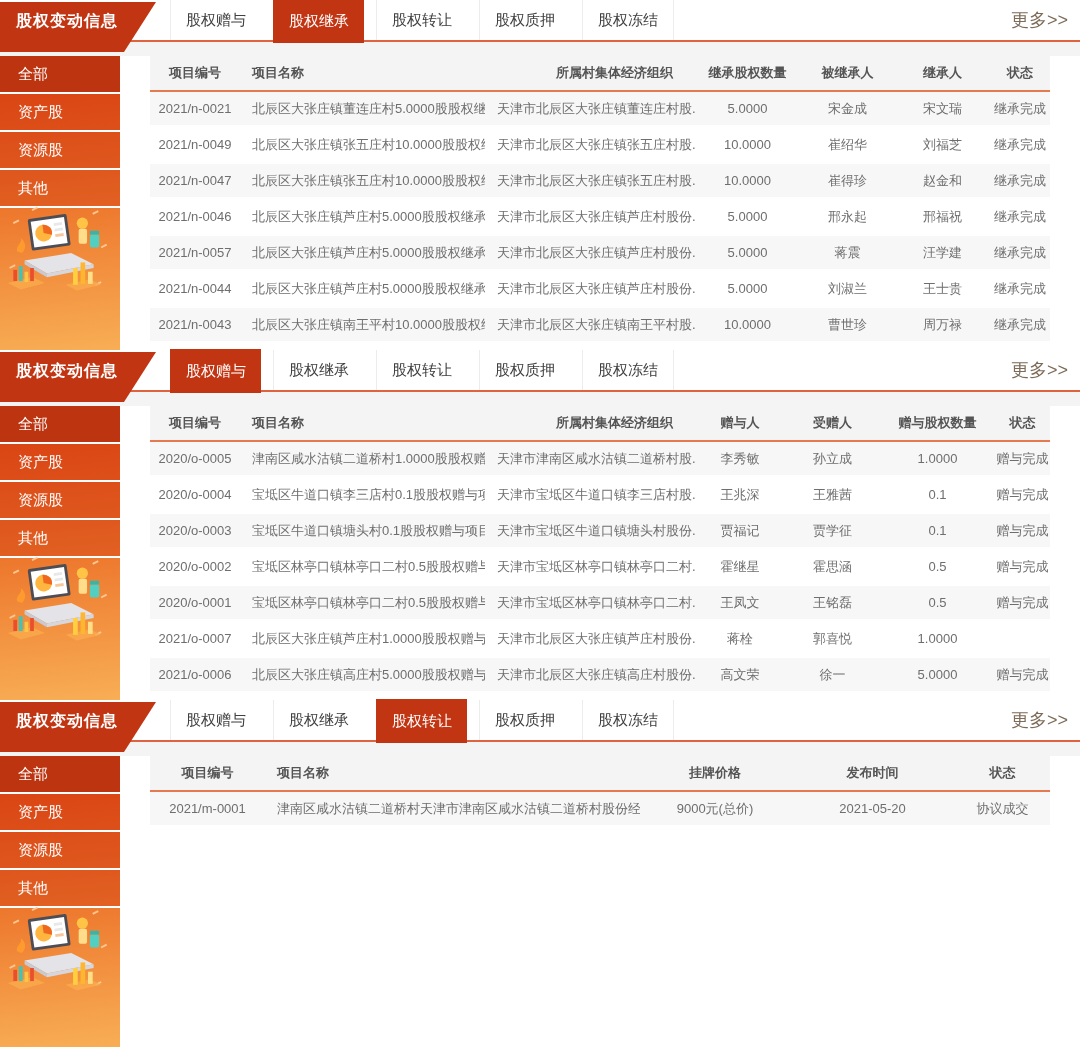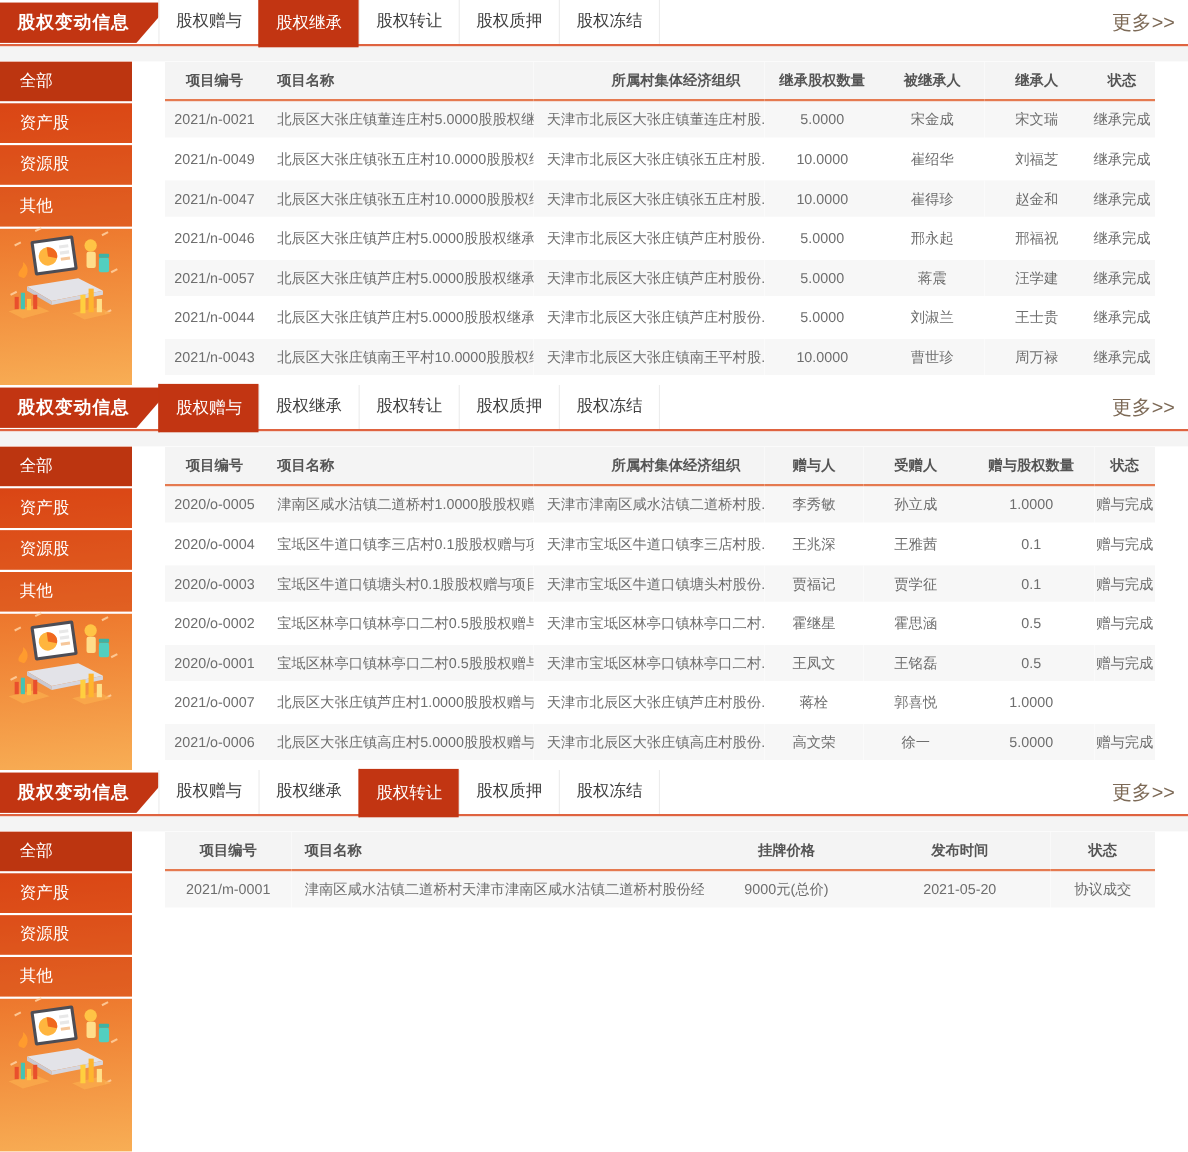--- a/index.html
+++ b/index.html
@@ -11,26 +11,26 @@
   :root{
     --accent:#c23512;
     --header-line:#df6340;
     --side-top:#dd4414;
     --side-bottom:#f8ae55;
   }
   .panel{background:#fff;}
   
   .panel-header{position:relative;height:40px;background:#fff;border-bottom:2px solid var(--header-line);}
   .ribbon{
-    position:absolute;left:0;top:2px;width:156px;height:37px;background:var(--accent);
+    position:absolute;left:0;top:2px;width:156px;height:50px;background:var(--accent);
     clip-path:polygon(0 0,100% 0,calc(100% - 32px) 100%,0 100%);
     color:#fff;font-size:16px;font-weight:bold;line-height:38px;padding-left:16px;
     box-sizing:border-box;letter-spacing:1px;white-space:nowrap;
   }
-  .tabs{position:absolute;left:144px;top:0;height:40px;display:flex;}
+  .tabs{position:absolute;left:170px;top:0;height:40px;display:flex;gap:12px;}
   .tab{
     width:90px;text-align:center;line-height:40px;font-size:15px;color:#404040;
     border-left:1px solid #ececec;background:#fff;cursor:pointer;white-space:nowrap;
   }
   .tab:last-child{border-right:1px solid #ececec;}
   .tab.active{
     background:var(--accent);color:#fff;height:44px;line-height:44px;margin-top:-1px;
     position:relative;z-index:2;border-color:var(--accent);
   }
   .more{

